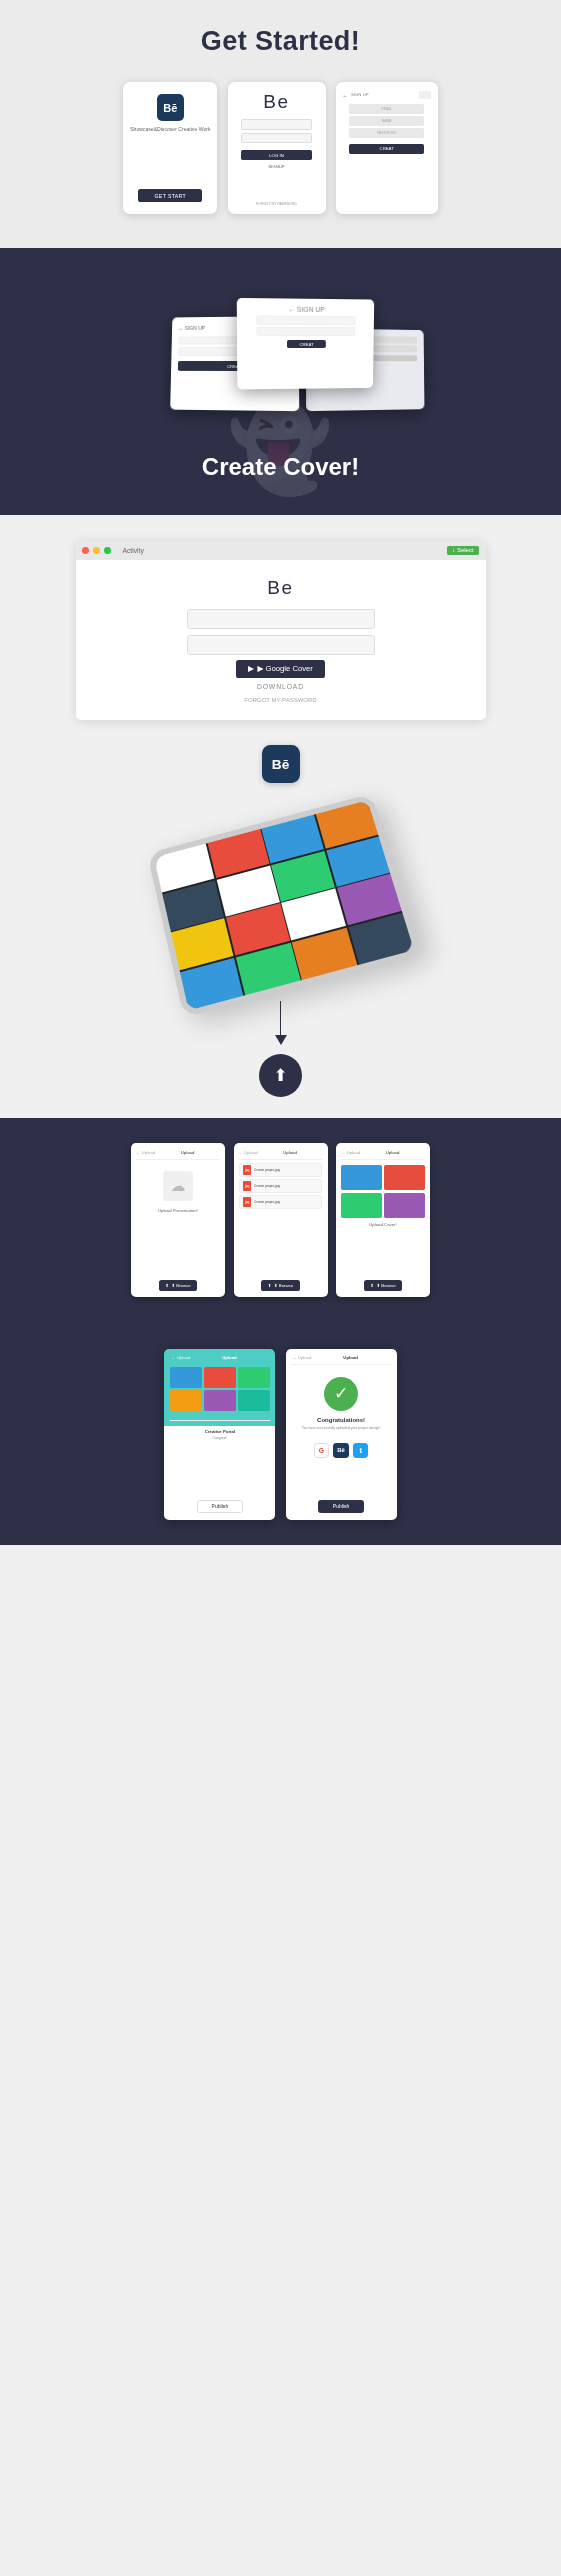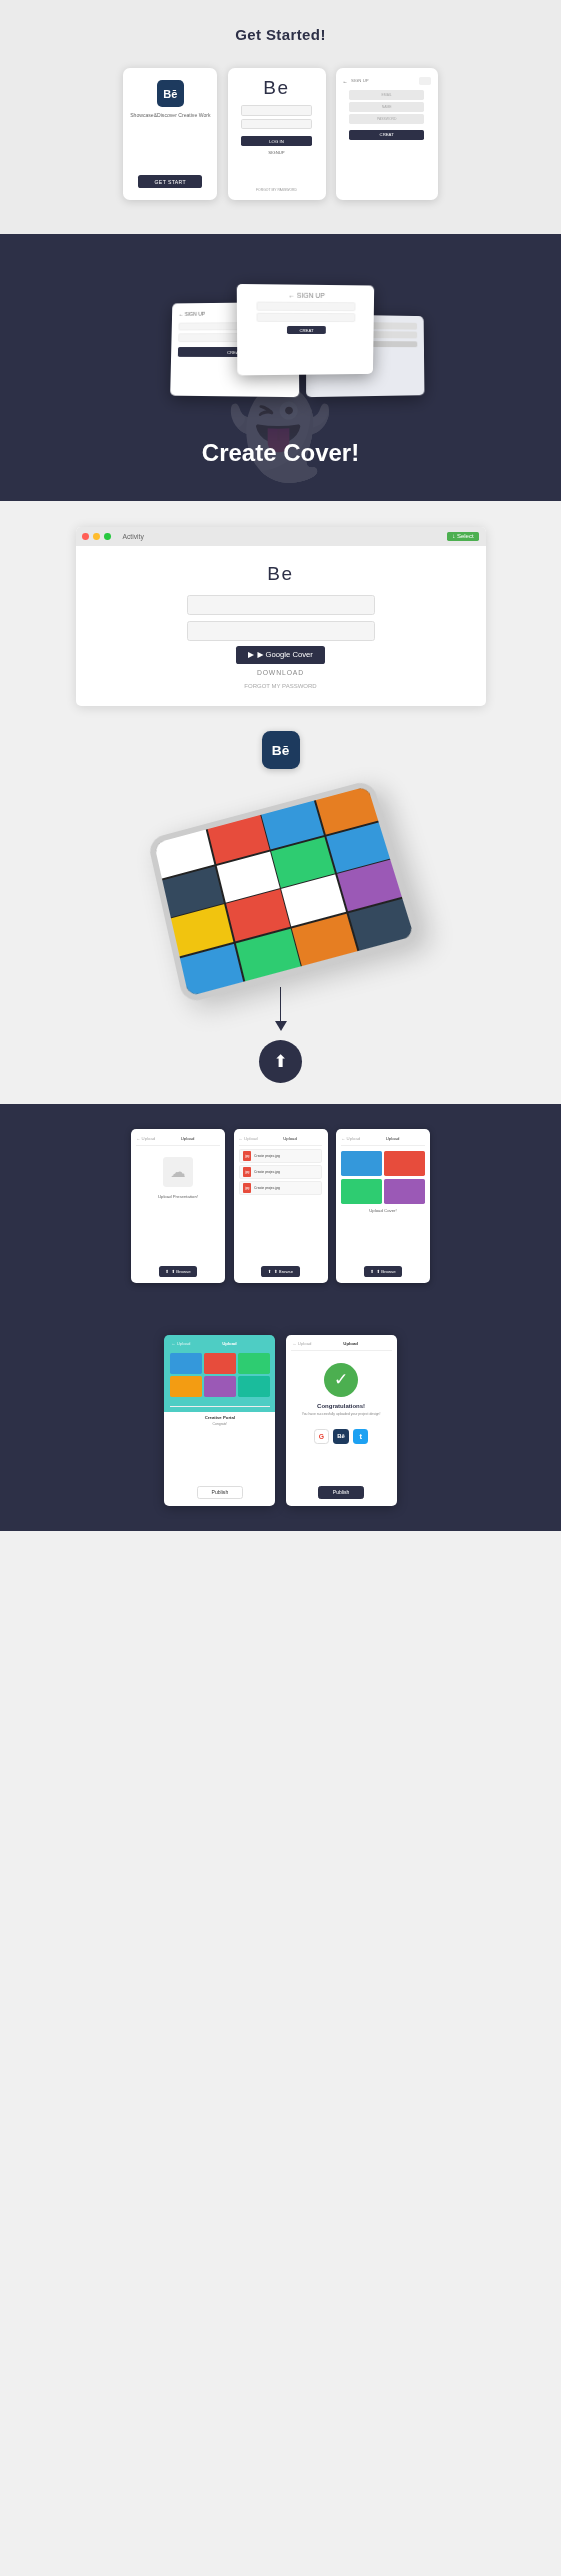--- a/index.html
+++ b/index.html
@@ -10,21 +10,21 @@
       overflow-x: hidden;
     }
 
     
     .section-get-started {
       background: #ebebeb;
       padding: 25.6px 17px 34px;
       text-align: center;
     }
     .section-get-started h1 {
-      font-size: 15px;
+      font-size: 27px;
       font-weight: 700;
       color: #2d3047;
       margin-bottom: 25.6px;
       letter-spacing: 0.4px;
     }
     .phone-screens-row {
       display: flex;
       justify-content: center;
       align-items: flex-start;
       gap: 10.2px;

